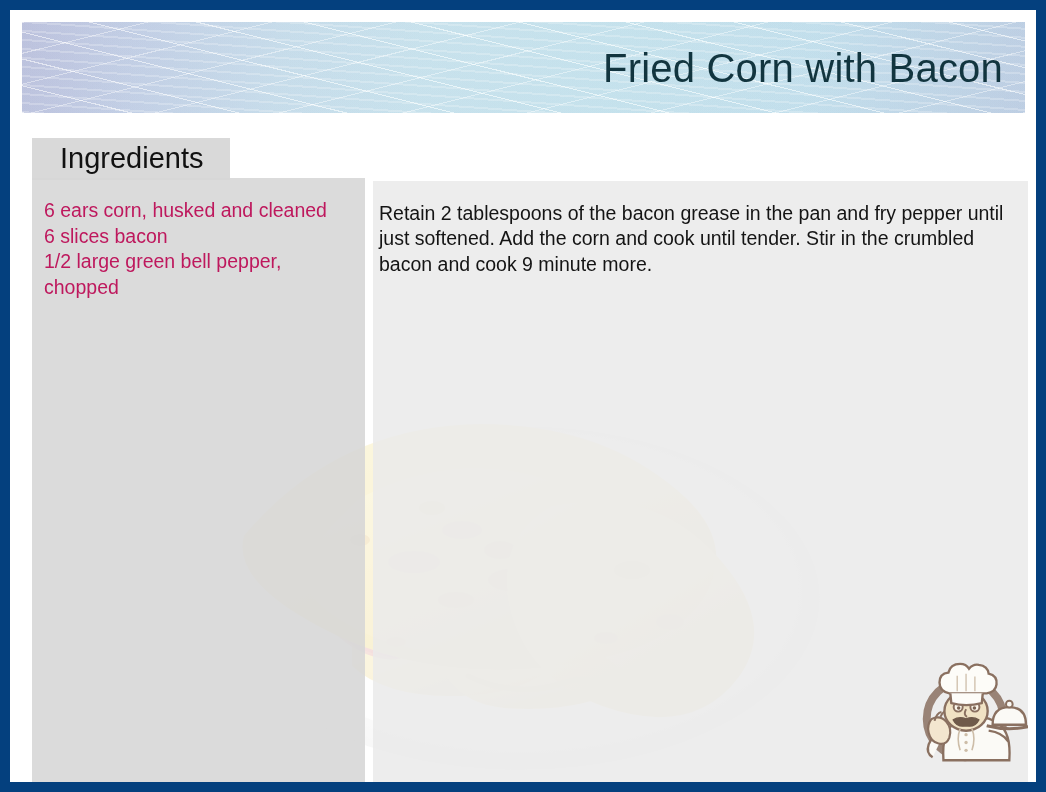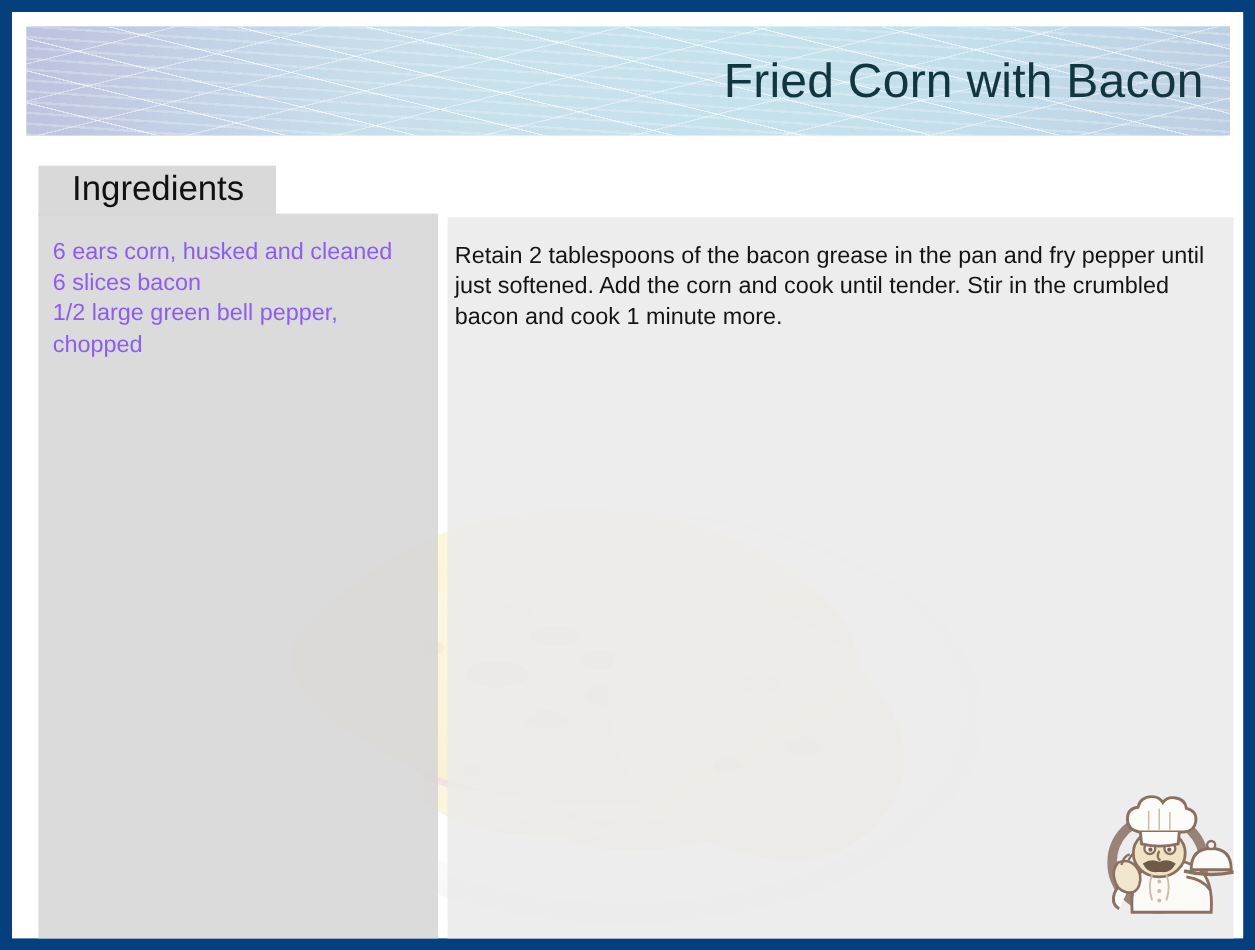--- a/index.html
+++ b/index.html
@@ -122,21 +122,21 @@
   #ingredients-body {
     left: 22px;
     top: 168px;
     width: 333px;
     height: 614px;
     background: rgba(214,214,214,0.88);
   }
   #ingredients-body .lines {
     font-size: 19.5px;
     line-height: 1.32;
-    color: #8b5cf6;
+    color: #be185d;
     white-space: pre-line;
   }
 
   
   #directions-tab {
     left: 363px;
     top: 130px;
     background: rgba(234,234,234,0.94);
   }
   #directions-body {
@@ -254,21 +254,21 @@
     </div>
 
     <div class="tab" id="ingredients-tab">Ingredients</div>
     <div class="panel-body" id="ingredients-body">
       <div class="lines">6 ears corn, husked and cleaned
 6 slices bacon
 1/2 large green bell pepper, chopped</div>
     </div>
 
     <div class="panel-body" id="directions-body">
-      <p>Retain 2 tablespoons of the bacon grease in the pan and fry pepper until just softened.  Add the corn and cook until tender.  Stir in the crumbled bacon and cook 1 minute more.</p>
+      <p>Retain 2 tablespoons of the bacon grease in the pan and fry pepper until just softened.  Add the corn and cook until tender.  Stir in the crumbled bacon and cook 9 minute more.</p>
     </div>
 
     <div class="chef-logo">
       <svg viewBox="0 0 120 120">
         <g fill="none" stroke="#8a7060" stroke-width="3.2" stroke-linecap="round" stroke-linejoin="round">
 
           <circle cx="56" cy="66" r="39" stroke-width="8" opacity="0.85"></circle>
         </g>
 
         <path d="M34 108 q-2 -30 12 -38 q10 -6 22 -6 q13 0 22 7 q13 9 11 37 z" fill="#fbfaf6" stroke="#8a7060" stroke-width="2.4"></path>

